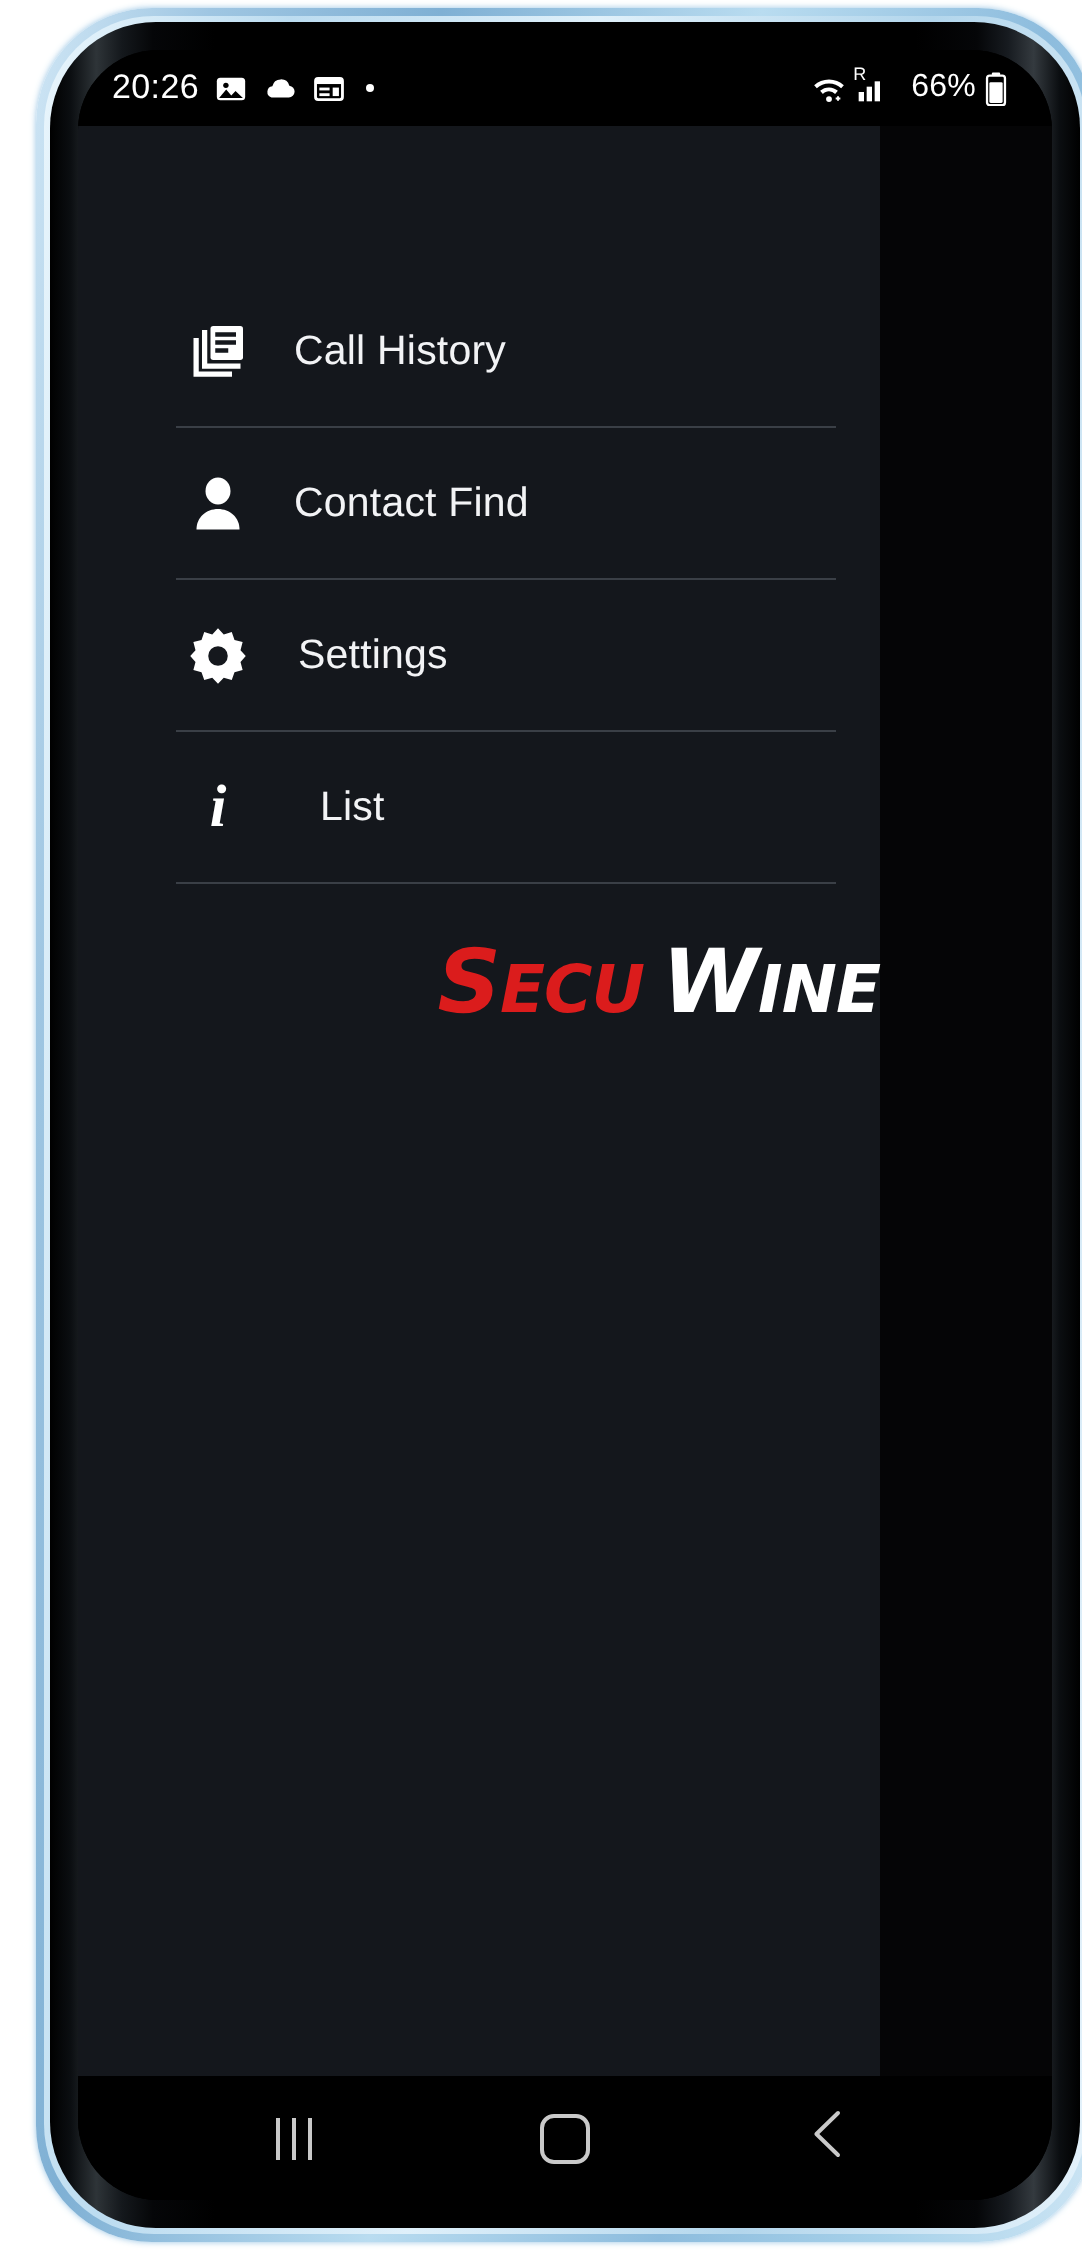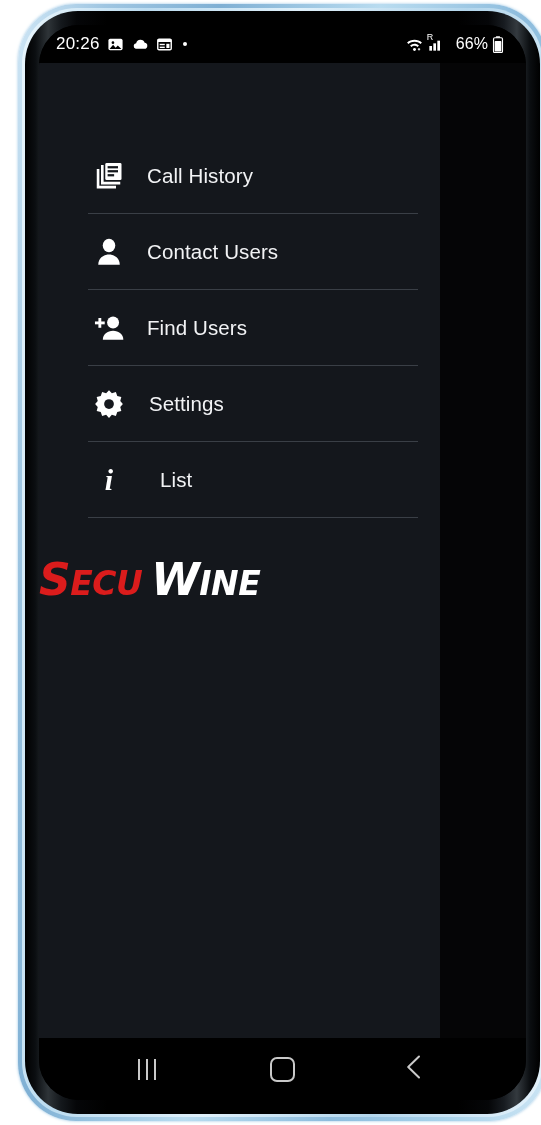--- a/index.html
+++ b/index.html
@@ -216,22 +216,22 @@
     bottom: 0;
     height: 1px;
     background: #3a3f46;
   }
   .ind-0 { margin-left: 17px; }
   .ind-1 { margin-left: 19px; }
   .ind-2 { margin-left: 30px; }
 
   
   #brand-logo {
-    margin-top: 40px;
-    text-align: left;
+    margin-top: 28px;
+    text-align: right;
     line-height: 1;
     user-select: none;
   }
   .logo-text {
     font-family: "DejaVu Sans", sans-serif;
     font-weight: bold;
     font-style: italic;
     letter-spacing: -0.5px;
     display: inline-block;
   }
@@ -369,36 +369,24 @@
           <span class="menu-divider"></span>
         </div>
 
         <div class="menu-row">
           <span class="menu-icon">
             <svg width="30" height="30" viewBox="0 0 24 24">
               <ellipse cx="12" cy="6.8" rx="5" ry="5.4" fill="#fff"></ellipse>
               <path d="M3.4 22.2c0-4.9 3.85-8.2 8.6-8.2s8.6 3.3 8.6 8.2z" fill="#fff"></path>
             </svg>
           </span>
-          <span class="menu-label ind-0">Contact Users</span>
+          <span class="menu-label ind-0">Contact Find</span>
           <span class="menu-divider"></span>
         </div>
 
-        <div class="menu-row">
-          <span class="menu-icon">
-            <svg width="31" height="31" viewBox="0 0 26 24">
-              <circle cx="16" cy="7" r="5" fill="#fff"></circle>
-              <path d="M7.4 21.5c0-4.6 3.85-7.6 8.6-7.6s8.6 3 8.6 7.6z" fill="#fff"></path>
-              <rect x="0.8" y="6.1" width="8.2" height="2.4" fill="#fff"></rect>
-              <rect x="3.7" y="3.2" width="2.4" height="8.2" fill="#fff"></rect>
-            </svg>
-          </span>
-          <span class="menu-label ind-0">Find Users</span>
-          <span class="menu-divider"></span>
-        </div>
 
 
         <div class="menu-row">
           <span class="menu-icon">
             <svg width="30" height="30" viewBox="0 0 24 24">
               <path fill="#fff" d="M12 0.9l2.3 2.45 3.2-.95 1.1 3.15 3.25.85-.85 3.25L23.1 12l-2.1 2.35.85 3.25-3.25.85-1.1 3.15-3.2-.95L12 23.1l-2.3-2.45-3.2.95-1.1-3.15-3.25-.85.85-3.25L0.9 12l2.1-2.35-.85-3.25 3.25-.85 1.1-3.15 3.2.95z"></path>
               <circle cx="12" cy="12" r="3.9" fill="#15181d"></circle>
             </svg>
           </span>
           <span class="menu-label ind-1">Settings</span>

